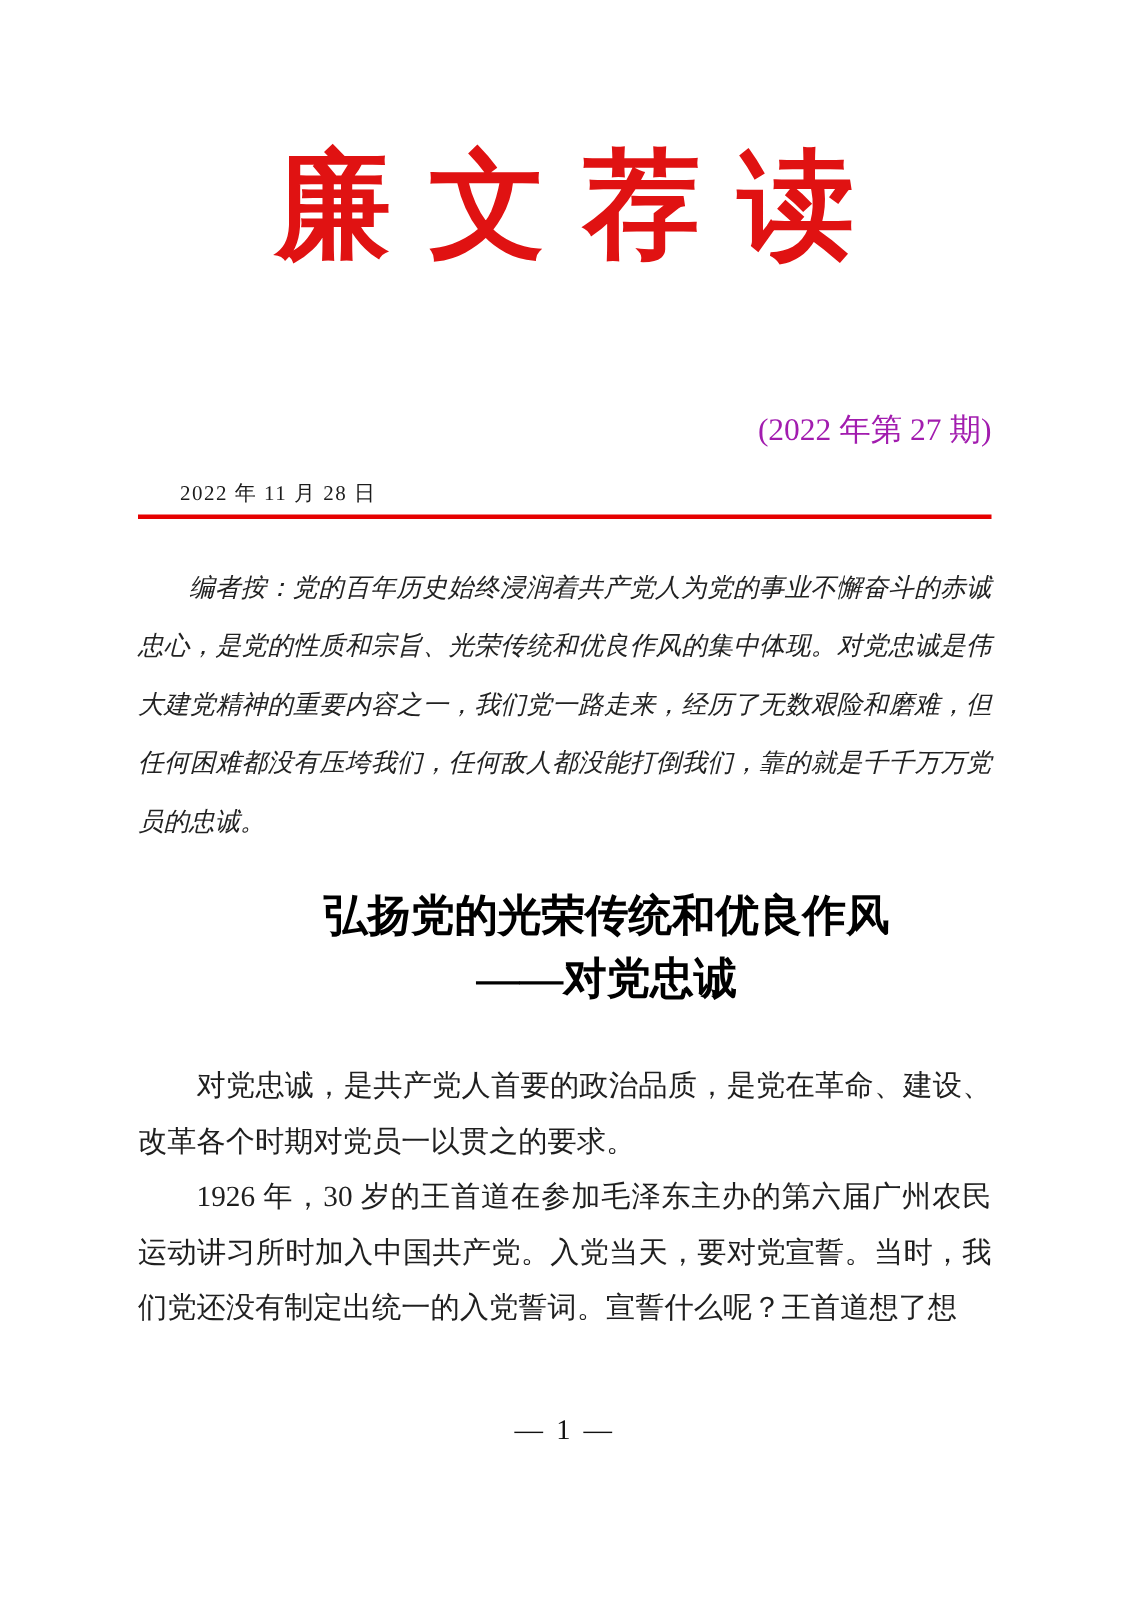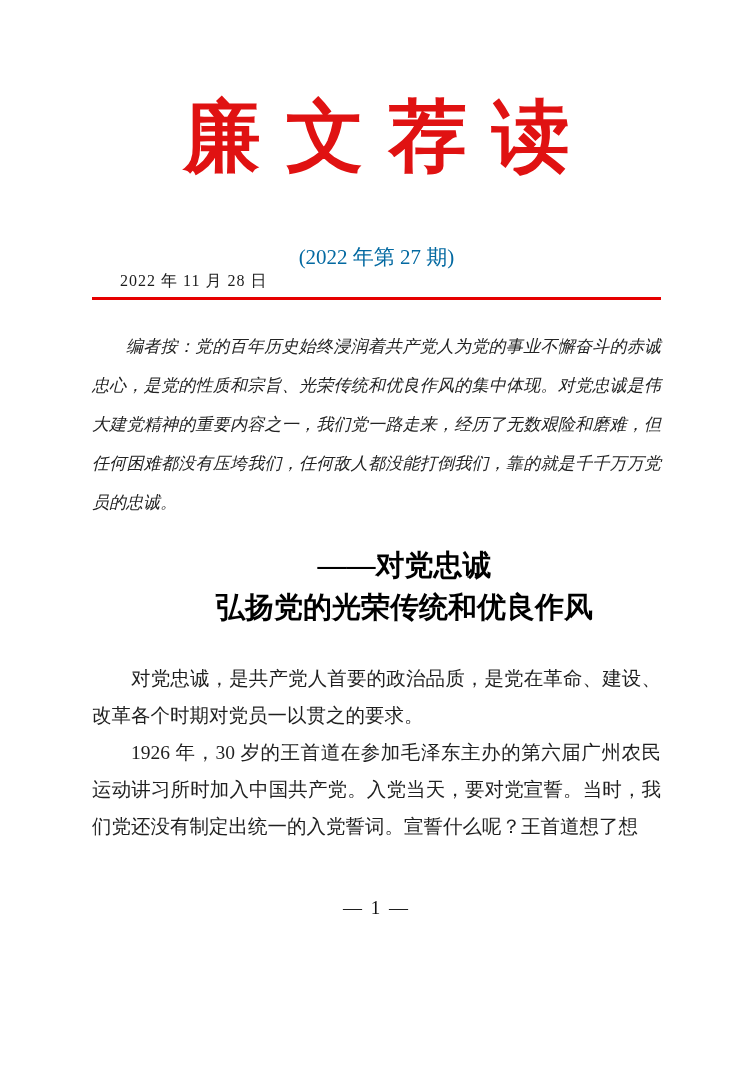--- a/index.html
+++ b/index.html
@@ -27,28 +27,29 @@
     font-size: 78px;
     line-height: 1.06;
     font-weight: bold;
     color: #e01212;
     text-align: center;
     letter-spacing: 25px;
     padding-left: 25px;
     white-space: nowrap;
   }
   .issue-line {
-    margin-top: 64px;
+    margin-top: 93px;
     font-size: 21px;
-    text-align: center;
-    color: #0369a1;
+    text-align: right;
+    color: #a21caf;
   }
   .date-line {
+    margin-top: 20px;
     margin-left: 28px;
-    font-size: 16px;
+    font-size: 14px;
     letter-spacing: 1px;
     color: #1c1c1c;
   }
   .red-rule {
     margin: 5px 0 0 0;
     border: none;
     height: 3px;
     background: #e60000;
   }
   .editor-note {
@@ -103,22 +104,22 @@
 
   <div class="issue-line">(2022 年第 27 期)</div>
 
   <div class="date-line">2022 年 11 月 28 日</div>
 
   <hr class="red-rule" style="background: rgb(230, 0, 0);">
 
   <p class="editor-note">编者按：党的百年历史始终浸润着共产党人为党的事业不懈奋斗的赤诚忠心，是党的性质和宗旨、光荣传统和优良作风的集中体现。对党忠诚是伟大建党精神的重要内容之一，我们党一路走来，经历了无数艰险和磨难，但任何困难都没有压垮我们，任何敌人都没能打倒我们，靠的就是千千万万党员的忠诚。</p>
 
   <h2 class="article-heading">
+    <span class="line">弘扬党的光荣传统和优良作风</span>
     <span class="line">——对党忠诚</span>
-    <span class="line">弘扬党的光荣传统和优良作风</span>
   </h2>
 
   <p class="body-para first">对党忠诚，是共产党人首要的政治品质，是党在革命、建设、改革各个时期对党员一以贯之的要求。</p>
 
   <p class="body-para">1926 年，30 岁的王首道在参加毛泽东主办的第六届广州农民运动讲习所时加入中国共产党。入党当天，要对党宣誓。当时，我们党还没有制定出统一的入党誓词。宣誓什么呢？王首道想了想</p>
 
   <div class="page-footer">— 1 —</div>
 
 </div>
 

